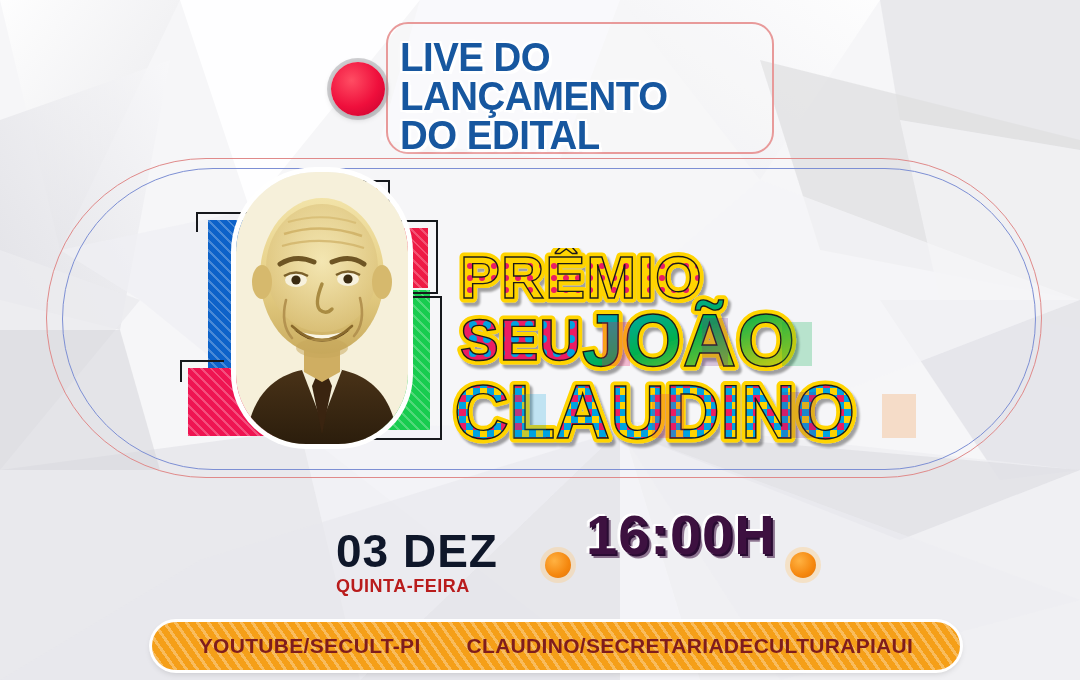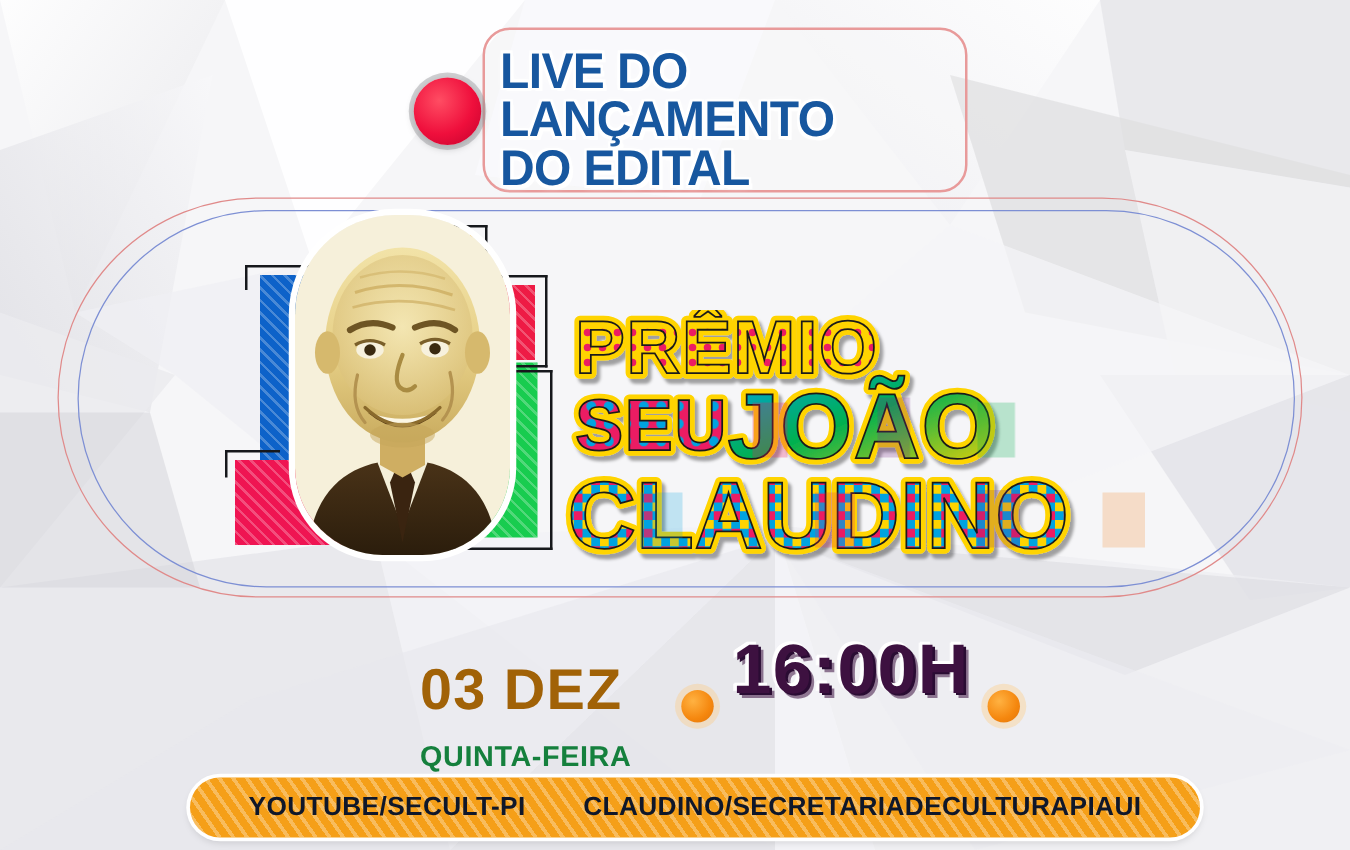--- a/index.html
+++ b/index.html
@@ -59,43 +59,43 @@
       border-radius:80px 80px 70px 70px;overflow:hidden;
       box-shadow:0 0 0 5px #fff;}
   .portrait svg{display:block;width:100%;height:100%;}
 
   
   .title{position:absolute;left:452px;top:228px;width:530px;height:208px;margin-top:20px;}
   .title svg{width:100%;height:100%;display:block;}
 
   
   .date-block{position:absolute;left:336px;top:530px;text-align:left;}
-  .date-main{font-size:46px;font-weight:900;color:#a16207;letter-spacing:1px;
+  .date-main{font-size:46px;font-weight:900;color:#0f172a;letter-spacing:1px;
       line-height:0.95;font-family:"Liberation Sans",sans-serif;}
-  .date-sub{font-size:23px;font-weight:900;color:#15803d;letter-spacing:0.5px;
-      margin-top:18px;font-family:"Liberation Sans",sans-serif;}
+  .date-sub{font-size:18px;font-weight:900;color:#b91c1c;letter-spacing:0.5px;
+      margin-top:2px;font-family:"Liberation Sans",sans-serif;}
 
   .time-text{position:absolute;left:586px;top:502px;font-size:56px;font-weight:900;
       letter-spacing:1px;color:#3d1140;font-family:"Liberation Sans",sans-serif;
       text-shadow:-2px -2px 0 #ffffff, -3px -1px 0 rgba(255,255,255,.8),
                    2px 2px 0 #2a0c33, 4px 4px 0 rgba(60,16,64,.55);}
   .odot{position:absolute;width:26px;height:26px;border-radius:50%;
       background:radial-gradient(circle at 36% 34%,#ffb242 0%,#f5870e 60%,#e0740a 100%);
       box-shadow:0 0 0 5px rgba(255,200,120,.35);}
   .odot-l{left:545px;top:552px;}
   .odot-r{left:790px;top:552px;}
 
   
   .footer{position:absolute;left:152px;top:622px;width:808px;height:48px;
       border-radius:26px;background:#f59f18;
       box-shadow:0 0 0 3px #ffffff, 0 3px 7px rgba(0,0,0,.18);
       display:flex;align-items:center;justify-content:center;gap:46px;overflow:hidden;}
   .footer::before{content:"";position:absolute;inset:0;
       background:repeating-linear-gradient(55deg,rgba(255,255,255,.30) 0 3px,transparent 3px 9px);}
-  .footer span{position:relative;font-size:21px;font-weight:900;color:#0f172a;
+  .footer span{position:relative;font-size:21px;font-weight:900;color:#7f1d1d;
       letter-spacing:0.3px;white-space:nowrap;font-family:"Liberation Sans",sans-serif;}
 </style>
 </head>
 <body>
 
 <div class="poster">
 
   <div class="bg">
     <svg viewBox="0 0 1080 680" preserveAspectRatio="none">
       <defs>

